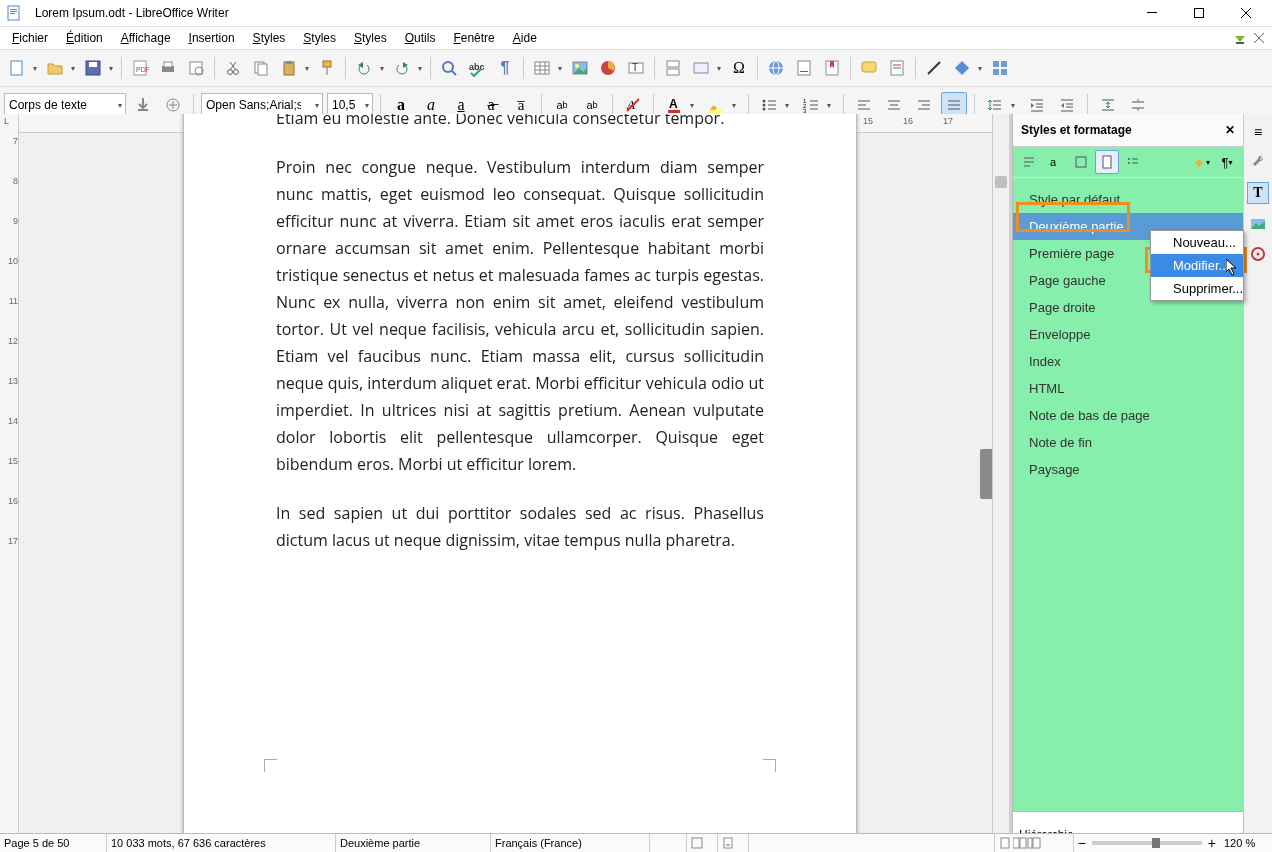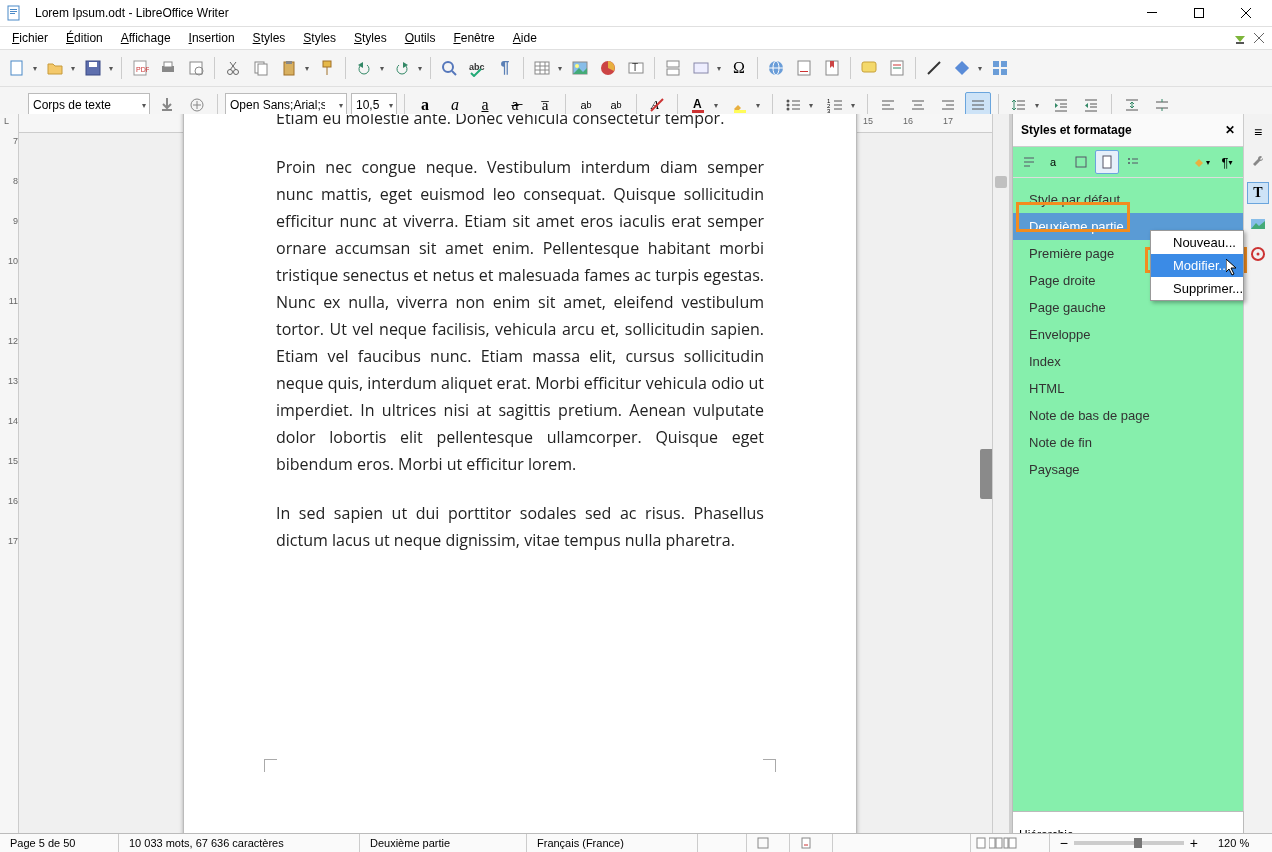--- a/index.html
+++ b/index.html
@@ -12,21 +12,21 @@
   .menubar .menu-item{padding:2px 8px;text-decoration:underline;text-decoration-color:transparent;}
   .menubar .menu-item:first-letter{text-decoration:underline;}
   .menubar .right-icons{margin-left:auto;display:flex;gap:6px;align-items:center;padding-right:4px;}
   .toolbar{height:32px;display:flex;align-items:center;padding:2px 4px;gap:2px;border-bottom:1px solid #e0e0e0;background:#f5f5f5;}
   .tb-btn{width:24px;height:24px;display:flex;align-items:center;justify-content:center;border:1px solid transparent;border-radius:2px;position:relative;}
   .tb-btn .dd{position:absolute;right:-8px;font-size:8px;color:#555;}
   .tb-sep{width:1px;height:22px;background:#ccc;margin:0 3px;}
   .toolbar2{height:32px;display:flex;align-items:center;padding:2px 4px;gap:4px;border-bottom:1px solid #e0e0e0;background:#f5f5f5;}
   .combo{height:22px;border:1px solid #bbb;background:#fff;display:flex;align-items:center;padding:0 4px;font-size:12px;position:relative;}
   .combo .dd{position:absolute;right:3px;font-size:8px;color:#555;}
-  .combo.style{width:112px;margin-left:24px;}
+  .combo.style{width:112px;}
   .combo.font{width:112px;}
   .combo.size{width:36px;}
   .workspace{position:absolute;top:114px;left:0;right:0;bottom:18px;display:flex;background:#f0f0f0;}
   .ruler-v{width:18px;background:#f6f6f6;border-right:1px solid #ccc;position:relative;font-size:9px;color:#666;}
   .ruler-v .tick{position:absolute;left:0;right:0;text-align:right;line-height:10px;height:12px;}
   .doc-area{flex:1;position:relative;overflow:hidden;}
   .ruler-h{height:18px;background:#f6f6f6;border-bottom:1px solid #ccc;position:absolute;top:0;left:0;right:0;font-size:9px;color:#666;}
   .ruler-h .tick{position:absolute;top:2px;}
   .page{position:absolute;background:#fff;box-shadow:0 0 4px rgba(0,0,0,0.3);border:1px solid #bbb;left:164px;width:672px;}
   .page1{top:-10px;height:757px;}
@@ -46,21 +46,21 @@
   .style-item.selected{background:#5a9bd5;color:#fff;}
   .highlight-box{outline:3px solid #f28c1f;position:absolute;pointer-events:none;}
   .context-menu{position:absolute;background:#fff;border:1px solid #999;box-shadow:2px 2px 4px rgba(0,0,0,.3);font-size:13px;z-index:50;}
   .context-menu .cm-item{padding:4px 22px 4px 22px;white-space:nowrap;}
   .context-menu .cm-item.sel{background:#3b8be6;color:#fff;}
   .sidebar-bottom{height:22px;border-top:1px solid #ccc;}
   .sidebar-combo{height:22px;border:1px solid #bbb;margin:-1px;background:#fff;display:flex;align-items:center;padding:12px 6px;font-size:12px;}
   .side-icons{width:28px;background:#f2f2f2;border-left:1px solid #ccc;display:flex;flex-direction:column;align-items:center;gap:10px;padding-top:8px;}
   .side-icons .sicon{width:20px;height:20px;display:flex;align-items:center;justify-content:center;font-size:14px;}
   .statusbar{position:absolute;left:0;right:0;bottom:0;height:18px;border-top:1px solid #bbb;display:flex;align-items:center;font-size:11px;background:#fafafa;}
-  .statusbar .cell{padding:0 10px;border-right:1px solid #ccc;height:100%;display:flex;align-items:center;}
+  .statusbar .cell{padding:0 4px;border-right:1px solid #ccc;height:100%;display:flex;align-items:center;}
   .statusbar .flex{flex:1;}
   .zoom-slider{width:110px;height:4px;background:#ccc;position:relative;margin:0 6px;}
   .zoom-slider .knob{width:8px;height:10px;background:#777;position:absolute;top:-3px;left:60px;}
   .grab-handle{position:absolute;right:0;top:50%;width:12px;height:50px;transform:translateY(-50%);background:#8a8a8a;border-radius:2px 0 0 2px;}
   svg{display:block;}
   .corner{position:absolute;width:12px;height:12px;border:1px solid #aaa;}
 </style>
 </head>
 <body>
 
@@ -586,22 +586,22 @@
             <path d="M3 8l4-4 4 4-4 4z" fill="#e8b040"></path>
           </svg>
           <span style="font-size:8px;">▾</span>
         </div>
       <div class="sb-btn" style="font-size:13px;">¶<span style="font-size:8px;">▾</span></div>
     </div>
     <div class="style-list" id="stylelist">
         <div class="style-item">Style par défaut</div>
         <div class="style-item selected">Deuxième partie</div>
         <div class="style-item">Première page</div>
+        <div class="style-item">Page gauche</div>
         <div class="style-item">Page droite</div>
-        <div class="style-item">Page gauche</div>
         <div class="style-item">Enveloppe</div>
         <div class="style-item">Index</div>
         <div class="style-item">HTML</div>
         <div class="style-item">Note de bas de page</div>
         <div class="style-item">Note de fin</div>
         <div class="style-item">Paysage</div>
       </div>
     <div class="sidebar-bottom">
       <div class="sidebar-combo">
           <span>Hiérarchie</span>

